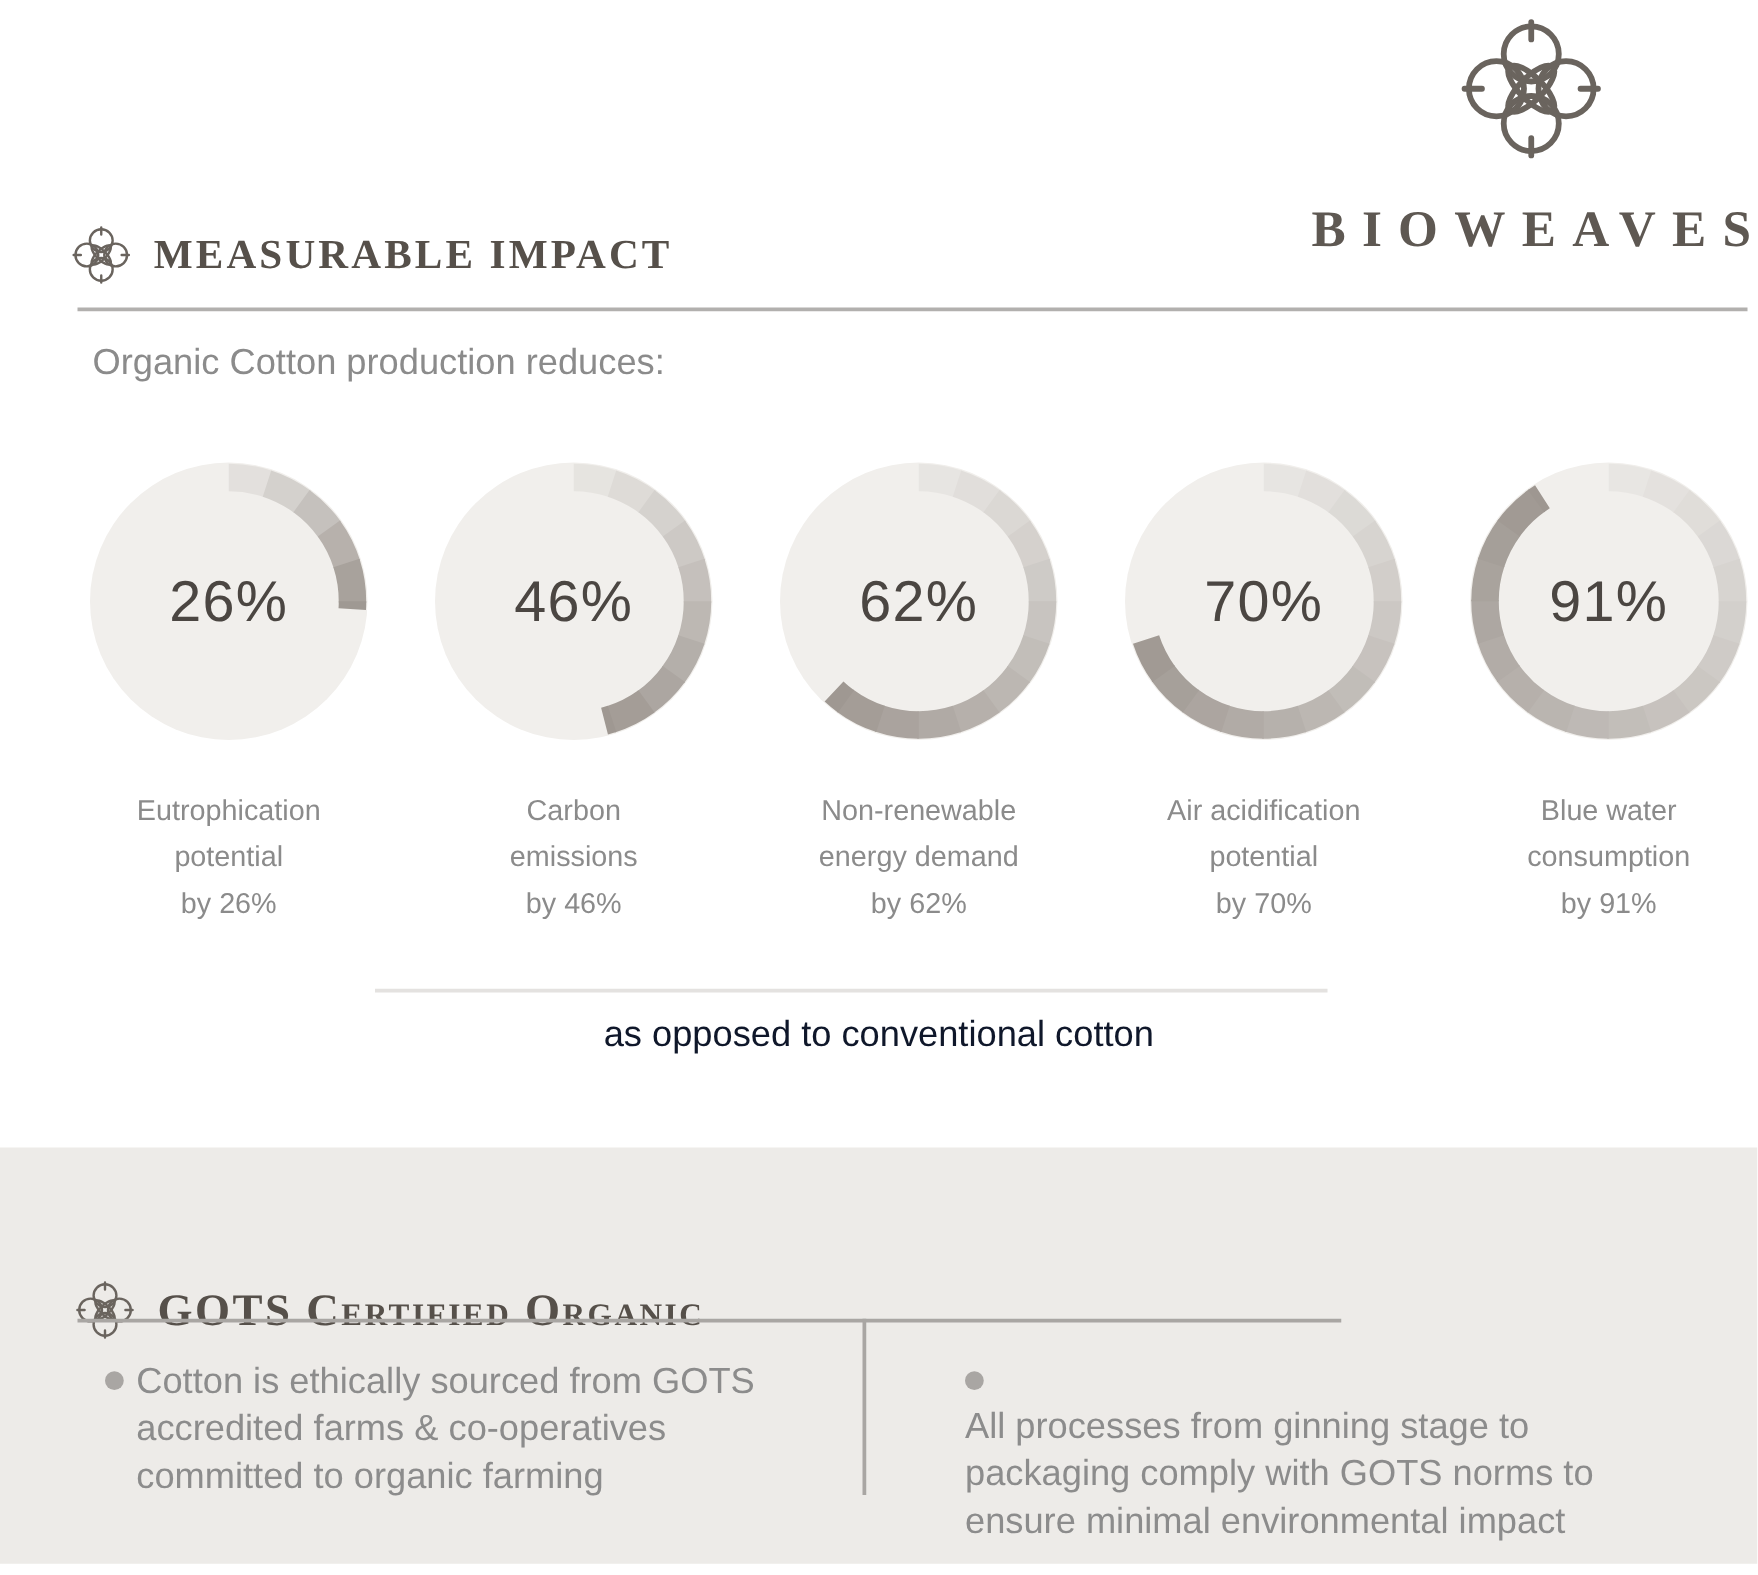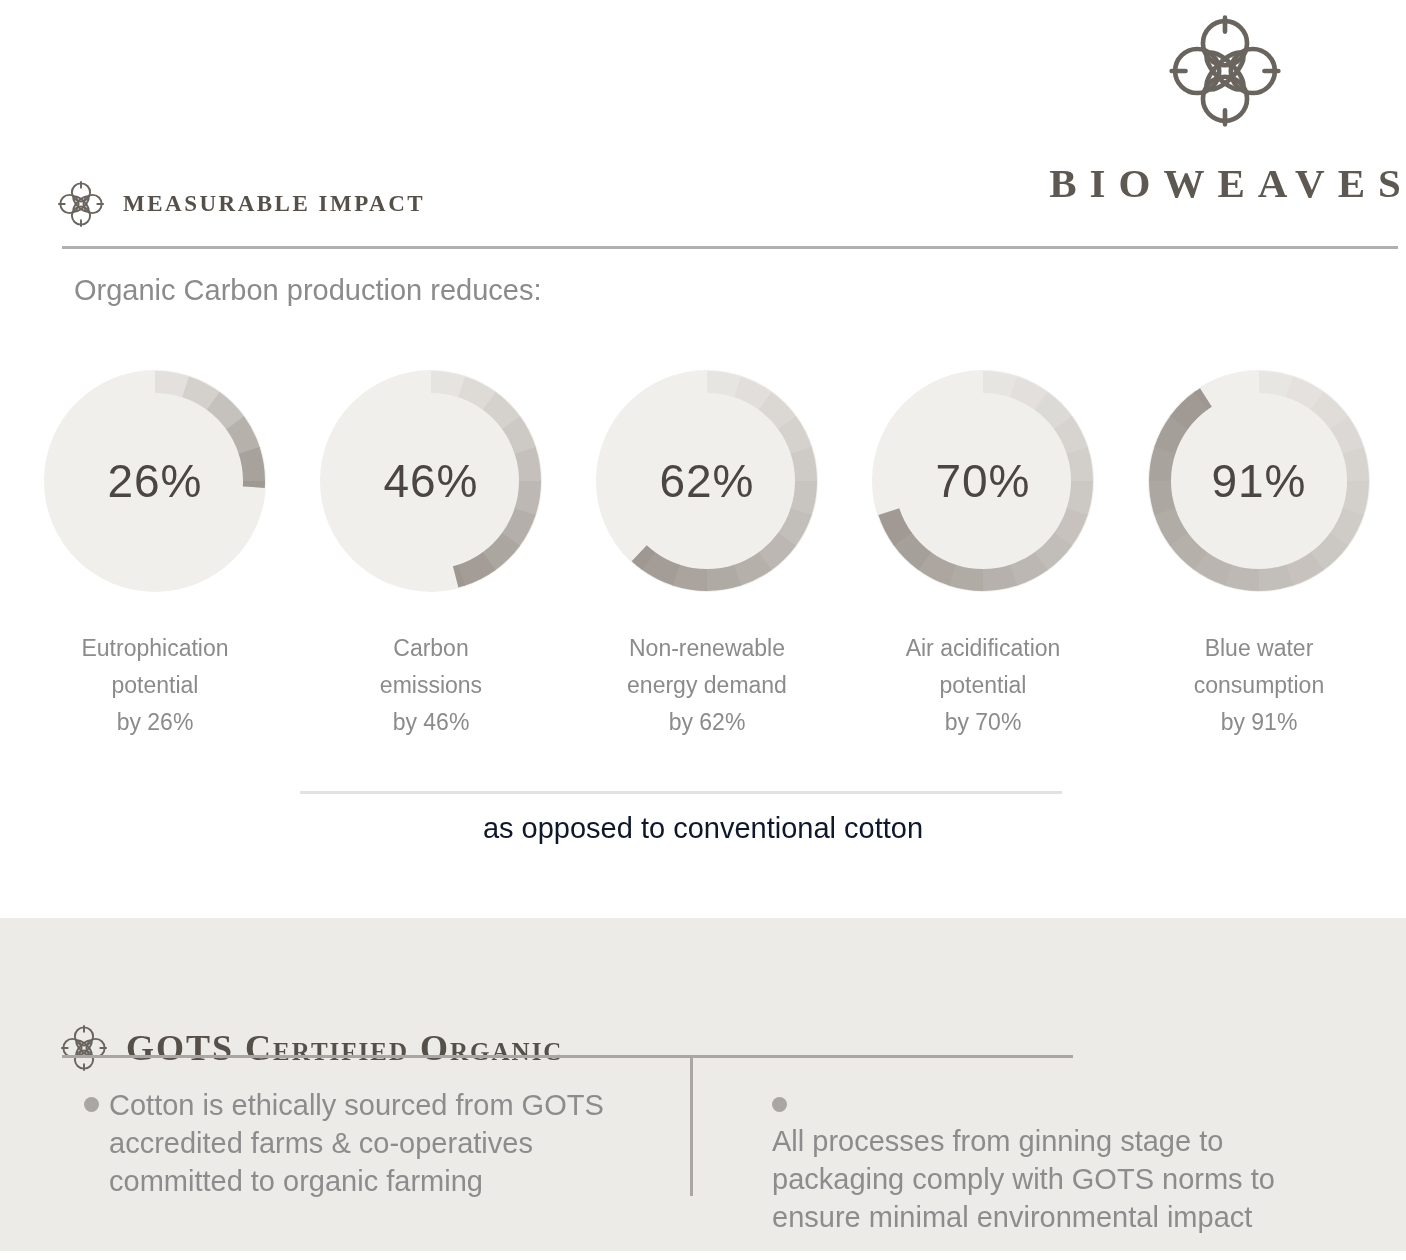--- a/index.html
+++ b/index.html
@@ -27,36 +27,36 @@
   }
 
   
   .impact-header{
     position:absolute;top:180px;left:57px;
     display:flex;align-items:center;gap:18px;
   }
   .ornament{width:48px;height:48px;color:#6a645e;flex:0 0 auto;}
   .section-title{
     font-family:"Liberation Serif", serif;
-    font-size:23px;letter-spacing:2.5px;
+    font-size:33px;letter-spacing:2.5px;
     color:#56504a;font-weight:600;white-space:nowrap;
   }
   .rule-top{
     position:absolute;left:62px;top:246px;width:1336px;height:3px;
     background:#b2b0ae;
   }
   .subtitle{
     position:absolute;left:74px;top:274px;
     font-size:29px;color:#8b8b8b;
   }
 
   
   .donuts{
     position:absolute;top:368px;left:0;right:0;
-    display:flex;padding-left:30px;gap:26px;align-items:center;
+    display:flex;padding-left:58px;gap:26px;align-items:center;
   }
   .donut-col{width:250px;display:flex;flex-direction:column;align-items:center;flex:0 0 auto;}
   .donut-wrap{position:relative;width:226px;height:226px;}
   .donut-wrap svg{display:block;}
   .donut-center{
     position:absolute;inset:0;display:flex;align-items:center;justify-content:center;
     font-size:46px;color:#4b4642;letter-spacing:1px;
   }
   .donut-label{
     margin-top:36px;text-align:center;white-space:pre-line;
@@ -132,21 +132,21 @@
         <circle cx="74" cy="50" r="19"></circle>
         <circle cx="50" cy="74" r="19"></circle>
         <circle cx="26" cy="50" r="19"></circle>
         <ellipse cx="50" cy="50" rx="21" ry="8" transform="rotate(45 50 50)"></ellipse>
         <ellipse cx="50" cy="50" rx="21" ry="8" transform="rotate(-45 50 50)"></ellipse>
         <path d="M50 4v12M50 84v12M4 50h12M84 50h12"></path>
       </svg></span>
   <div class="section-title">MEASURABLE IMPACT</div>
 </div>
 <div class="rule-top"></div>
-<div class="subtitle">Organic Carbon production reduces:</div>
+<div class="subtitle">Organic Cotton production reduces:</div>
 
 <div class="donuts">
   <div class="donut-col">
     <div class="donut-wrap">
       <svg width="226" height="226" viewBox="0 0 226 226">
           <circle cx="113" cy="113" r="111" fill="#f1efec"></circle>
           <path d="M113.00 14.00 A99 99 0 0 1 144.58 19.17" stroke="rgb(227,224,221)" stroke-width="22" fill="none"></path>
           <path d="M143.59 18.85 A99 99 0 0 1 172.03 33.52" stroke="rgb(212,209,205)" stroke-width="22" fill="none"></path>
           <path d="M171.19 32.91 A99 99 0 0 1 193.70 55.65" stroke="rgb(197,193,189)" stroke-width="22" fill="none"></path>
           <path d="M193.09 54.81 A99 99 0 0 1 207.47 83.39" stroke="rgb(183,177,172)" stroke-width="22" fill="none"></path>

